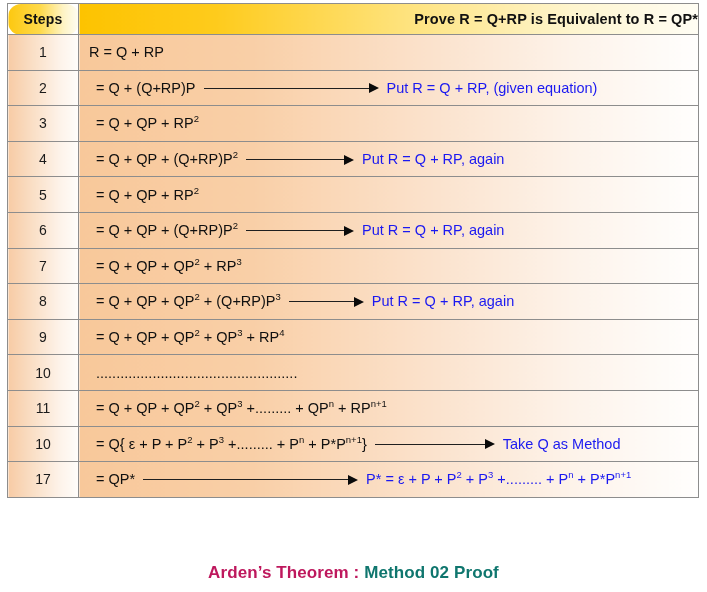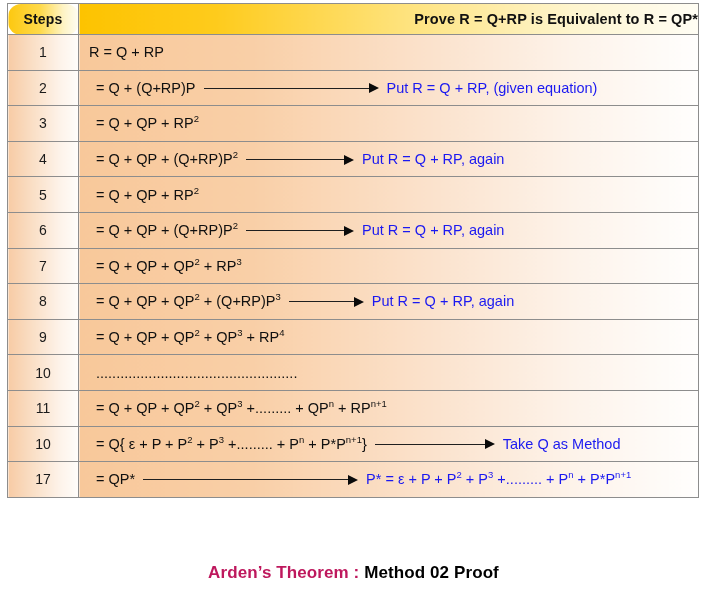--- a/index.html
+++ b/index.html
@@ -126,21 +126,21 @@
     position: absolute;
     left: 0;
     top: 563px;
     width: 707px;
     text-align: center;
     font-size: 17px;
     font-weight: bold;
     letter-spacing: 0.1px;
   }
   .caption .c1 { color: #be185d; }
-  .caption .c2 { color: #000000; }
+  .caption .c2 { color: #0f766e; }
 </style>
 </head>
 <body>
 
 <div class="page">
 
   <table class="proof">
     <thead>
       <tr>
         <th class="steps-head">Steps</th>

